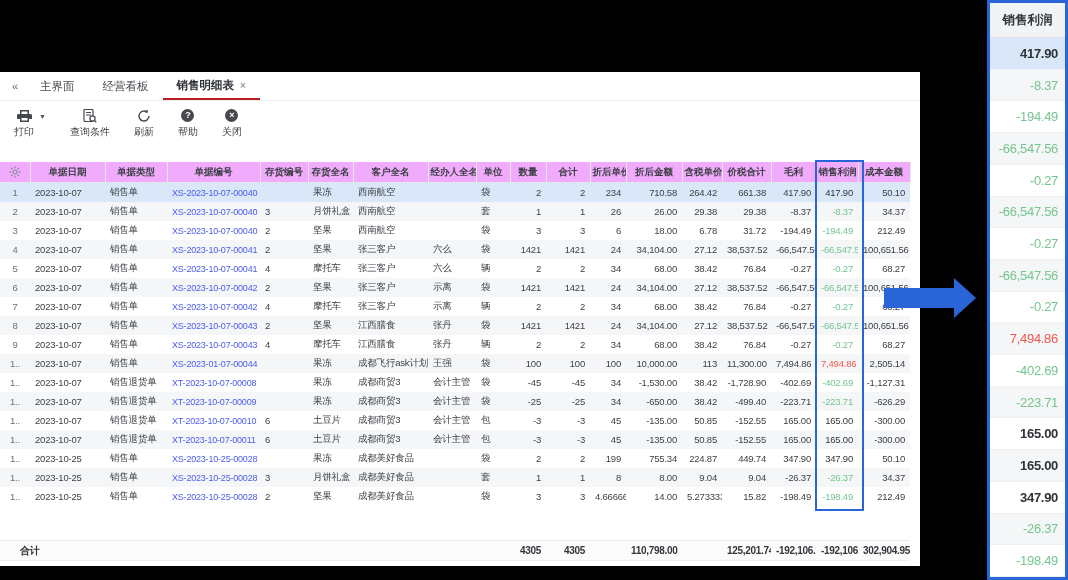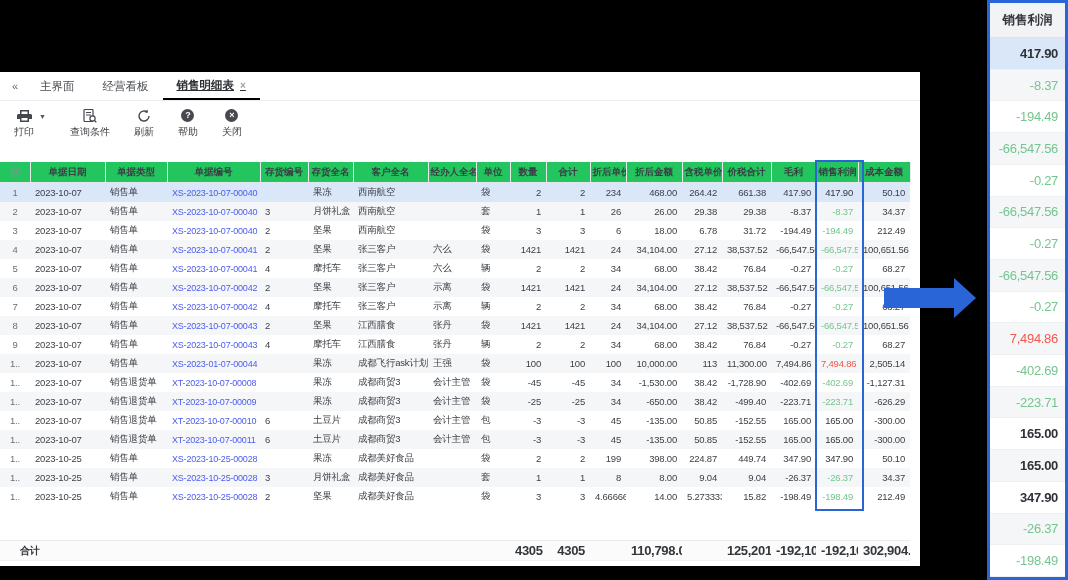--- a/index.html
+++ b/index.html
@@ -6,50 +6,50 @@
   body{
     position:relative;width:1068px;height:580px;overflow:hidden;background:#000;
     font-family:"Liberation Sans","DejaVu Sans",sans-serif;color:#3c3f44;
   }
   
   .window{position:absolute;left:0;top:72px;width:920px;height:494px;background:#fff;}
   
   .tabbar{height:28px;display:flex;align-items:stretch;border-bottom:1px solid #ebedf2;background:#fff;padding-left:4px;}
   .collapse{width:22px;display:flex;align-items:center;justify-content:center;color:#666;font-size:11px;cursor:pointer;}
   .tab{display:flex;align-items:center;gap:6px;padding:0 14px;font-size:11.5px;color:#4a4d52;cursor:pointer;white-space:nowrap;}
-  .tab.active{color:#2b2e33;font-weight:700;border-bottom:2px solid #000000;text-decoration:underline;}
+  .tab.active{color:#2b2e33;font-weight:700;border-bottom:2px solid #b91c1c;}
   .tab .close-x{font-size:10px;color:#9aa0a8;}
   
   .toolbar{display:flex;align-items:flex-start;gap:24px;padding:7px 0 3px 14px;}
   .tool-group{display:flex;align-items:flex-start;gap:5px;}
   .tool{display:flex;flex-direction:column;align-items:center;gap:2px;cursor:pointer;}
   .tool .t-icon{height:15px;display:flex;align-items:center;justify-content:center;color:#44474c;}
   .tool .t-label{font-size:10px;color:#3f4247;white-space:nowrap;}
   .caret{font-size:7px;color:#555;margin-top:5px;cursor:pointer;}
   .circle-ic{width:13px;height:13px;border-radius:50%;background:#47494e;color:#fff;display:flex;align-items:center;justify-content:center;font-size:9px;font-weight:700;line-height:1;}
   
   .daterange{margin:9px 0 0 22px;font-size:10.5px;font-weight:700;color:#3a3d42;letter-spacing:.2px;}
   
   .grid-wrap{position:absolute;left:0;top:90px;width:910px;}
   table{border-collapse:collapse;table-layout:fixed;width:910px;}
-  th{height:20px;background:#22c55e;font-size:9.5px;font-weight:700;color:#3a3d42;border-right:1px solid #e6e8ec;border-bottom:1px solid #e3e6ea;padding:0 2px;white-space:nowrap;overflow:hidden;}
+  th{height:20px;background:#f0abfc;font-size:9.5px;font-weight:700;color:#3a3d42;border-right:1px solid #e6e8ec;border-bottom:1px solid #e3e6ea;padding:0 2px;white-space:nowrap;overflow:hidden;}
   td{height:19px;font-size:9.5px;letter-spacing:-0.2px;padding:0 5px;white-space:nowrap;overflow:hidden;}
   tbody tr:nth-child(even){background:#f5f6f8;}
   tbody tr.selected{background:#d9e7f8;}
   td.c{text-align:center;color:#6b6f76;padding:0 2px;}
   td.l{text-align:left;}
   td.r{text-align:right;}
   td.link{color:#4b5cf0;font-size:9px;cursor:pointer;text-align:right;}
   td.tone-green{color:#74c58e;}
   td.tone-red{color:#f2574c;}
   td.tone-dark{color:#33363b;}
   
   .footer-wrap{position:absolute;left:0;top:468px;width:910px;}
   .footer-wrap table{background:#fbfbfc;border-top:1px solid #e8eaee;border-bottom:1px solid #eef0f3;}
-  .footer-wrap td{font-weight:700;font-size:13px;color:#33363b;letter-spacing:-0.3px;}
+  .footer-wrap td{font-weight:700;font-size:10px;color:#33363b;letter-spacing:-0.3px;}
   .footer-wrap td.lab{text-align:left;padding-left:20px;font-size:10px;}
   
   .col-box{position:absolute;left:815px;top:88px;width:45px;height:347px;border:2px solid #2a65d8;pointer-events:none;}
   
   .arrow-shaft{position:absolute;left:884px;top:288px;width:70px;height:20px;background:#2a65d8;}
   .arrow-head{position:absolute;left:954px;top:278px;width:0;height:0;border-left:22px solid #2a65d8;border-top:20px solid transparent;border-bottom:20px solid transparent;}
   
   .mag-panel{position:absolute;left:987px;top:0;width:81px;height:580px;box-sizing:border-box;border:3px solid #2a65d8;background:#fff;display:flex;flex-direction:column;}
   .mag-header{height:34px;flex:0 0 34px;background:#f2f3f5;border-bottom:1px solid #dfe2e6;display:flex;align-items:center;justify-content:center;font-size:12.5px;font-weight:700;color:#33363b;}
   .mag-row{flex:1;display:flex;align-items:center;justify-content:flex-end;padding-right:7px;font-size:13px;font-weight:600;letter-spacing:-0.3px;border-bottom:1px solid #eef0f2;}
@@ -199,21 +199,21 @@
             <td class="l">销售单</td>
             <td class="l link">XS-2023-10-07-00040</td>
             <td class="l"></td>
             <td class="l">果冻</td>
             <td class="l">西南航空</td>
             <td class="l"></td>
             <td class="l">袋</td>
             <td class="r">2</td>
             <td class="r">2</td>
             <td class="r">234</td>
-            <td class="r">468.00</td>
+            <td class="r">710.58</td>
             <td class="r">264.42</td>
             <td class="r">661.38</td>
             <td class="r">417.90</td>
             <td class="r tone-dark">417.90</td>
             <td class="r">50.10</td>
           </tr>
           <tr class="">
             <td class="c">2</td>
             <td class="l">2023-10-07</td>
             <td class="l">销售单</td>
@@ -479,21 +479,21 @@
             <td class="l">销售单</td>
             <td class="l link">XS-2023-10-25-00028</td>
             <td class="l"></td>
             <td class="l">果冻</td>
             <td class="l">成都美好食品</td>
             <td class="l"></td>
             <td class="l">袋</td>
             <td class="r">2</td>
             <td class="r">2</td>
             <td class="r">199</td>
-            <td class="r">398.00</td>
+            <td class="r">755.34</td>
             <td class="r">224.87</td>
             <td class="r">449.74</td>
             <td class="r">347.90</td>
             <td class="r tone-dark">347.90</td>
             <td class="r">50.10</td>
           </tr>
           <tr class="">
             <td class="c">1..</td>
             <td class="l">2023-10-25</td>
             <td class="l">销售单</td>

